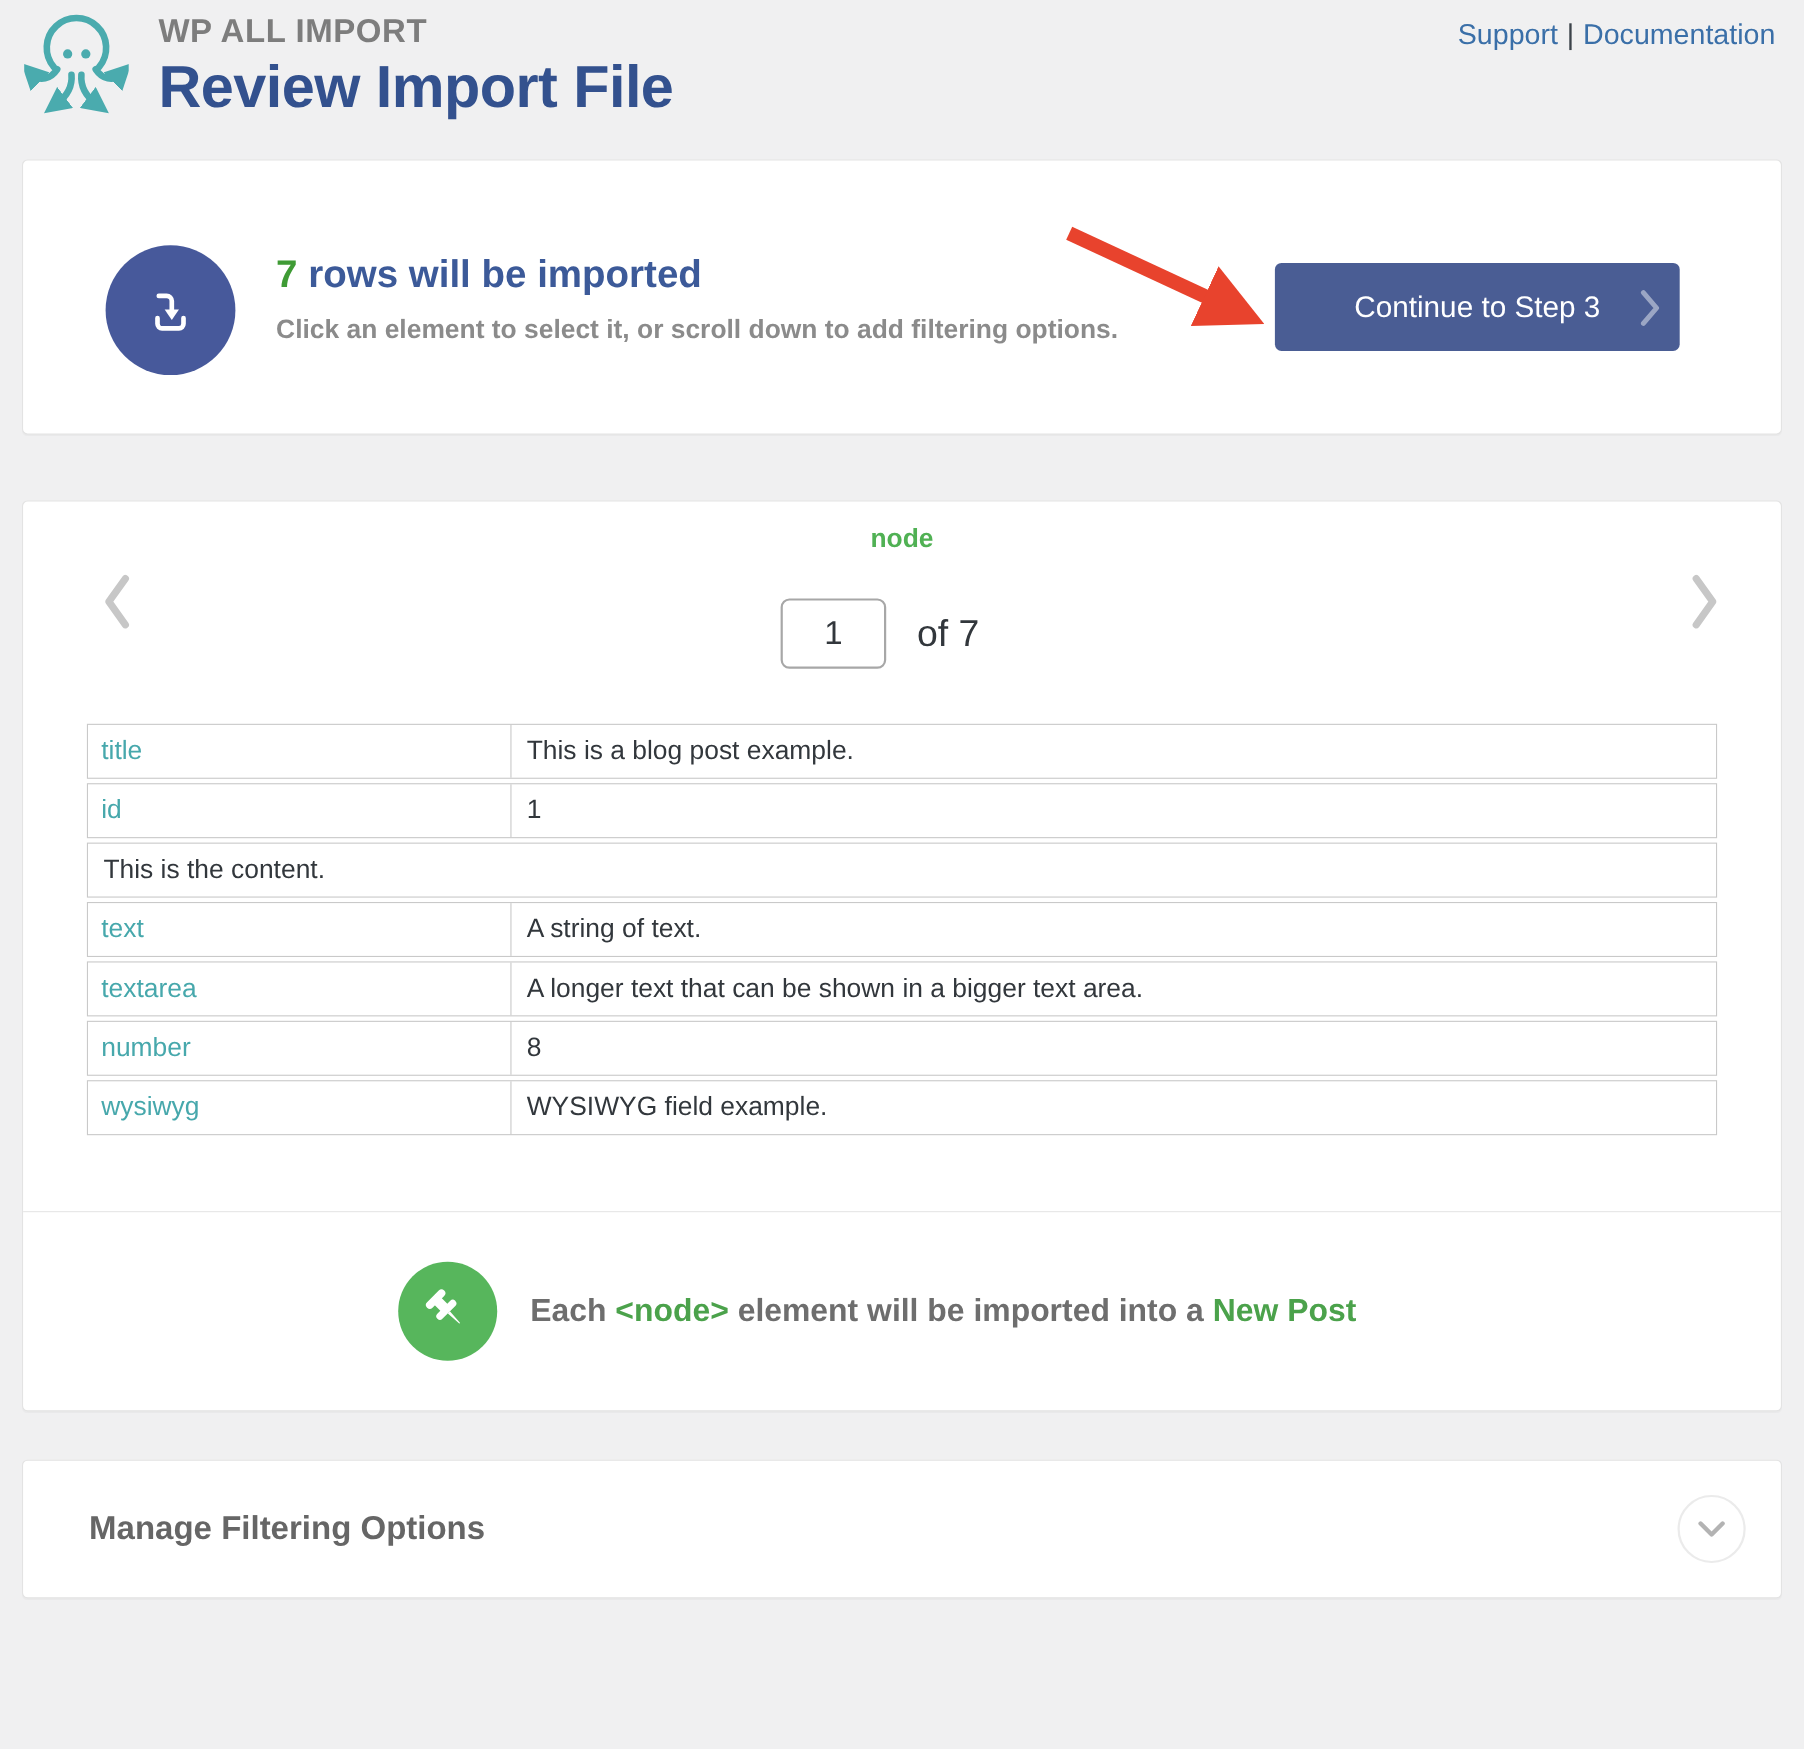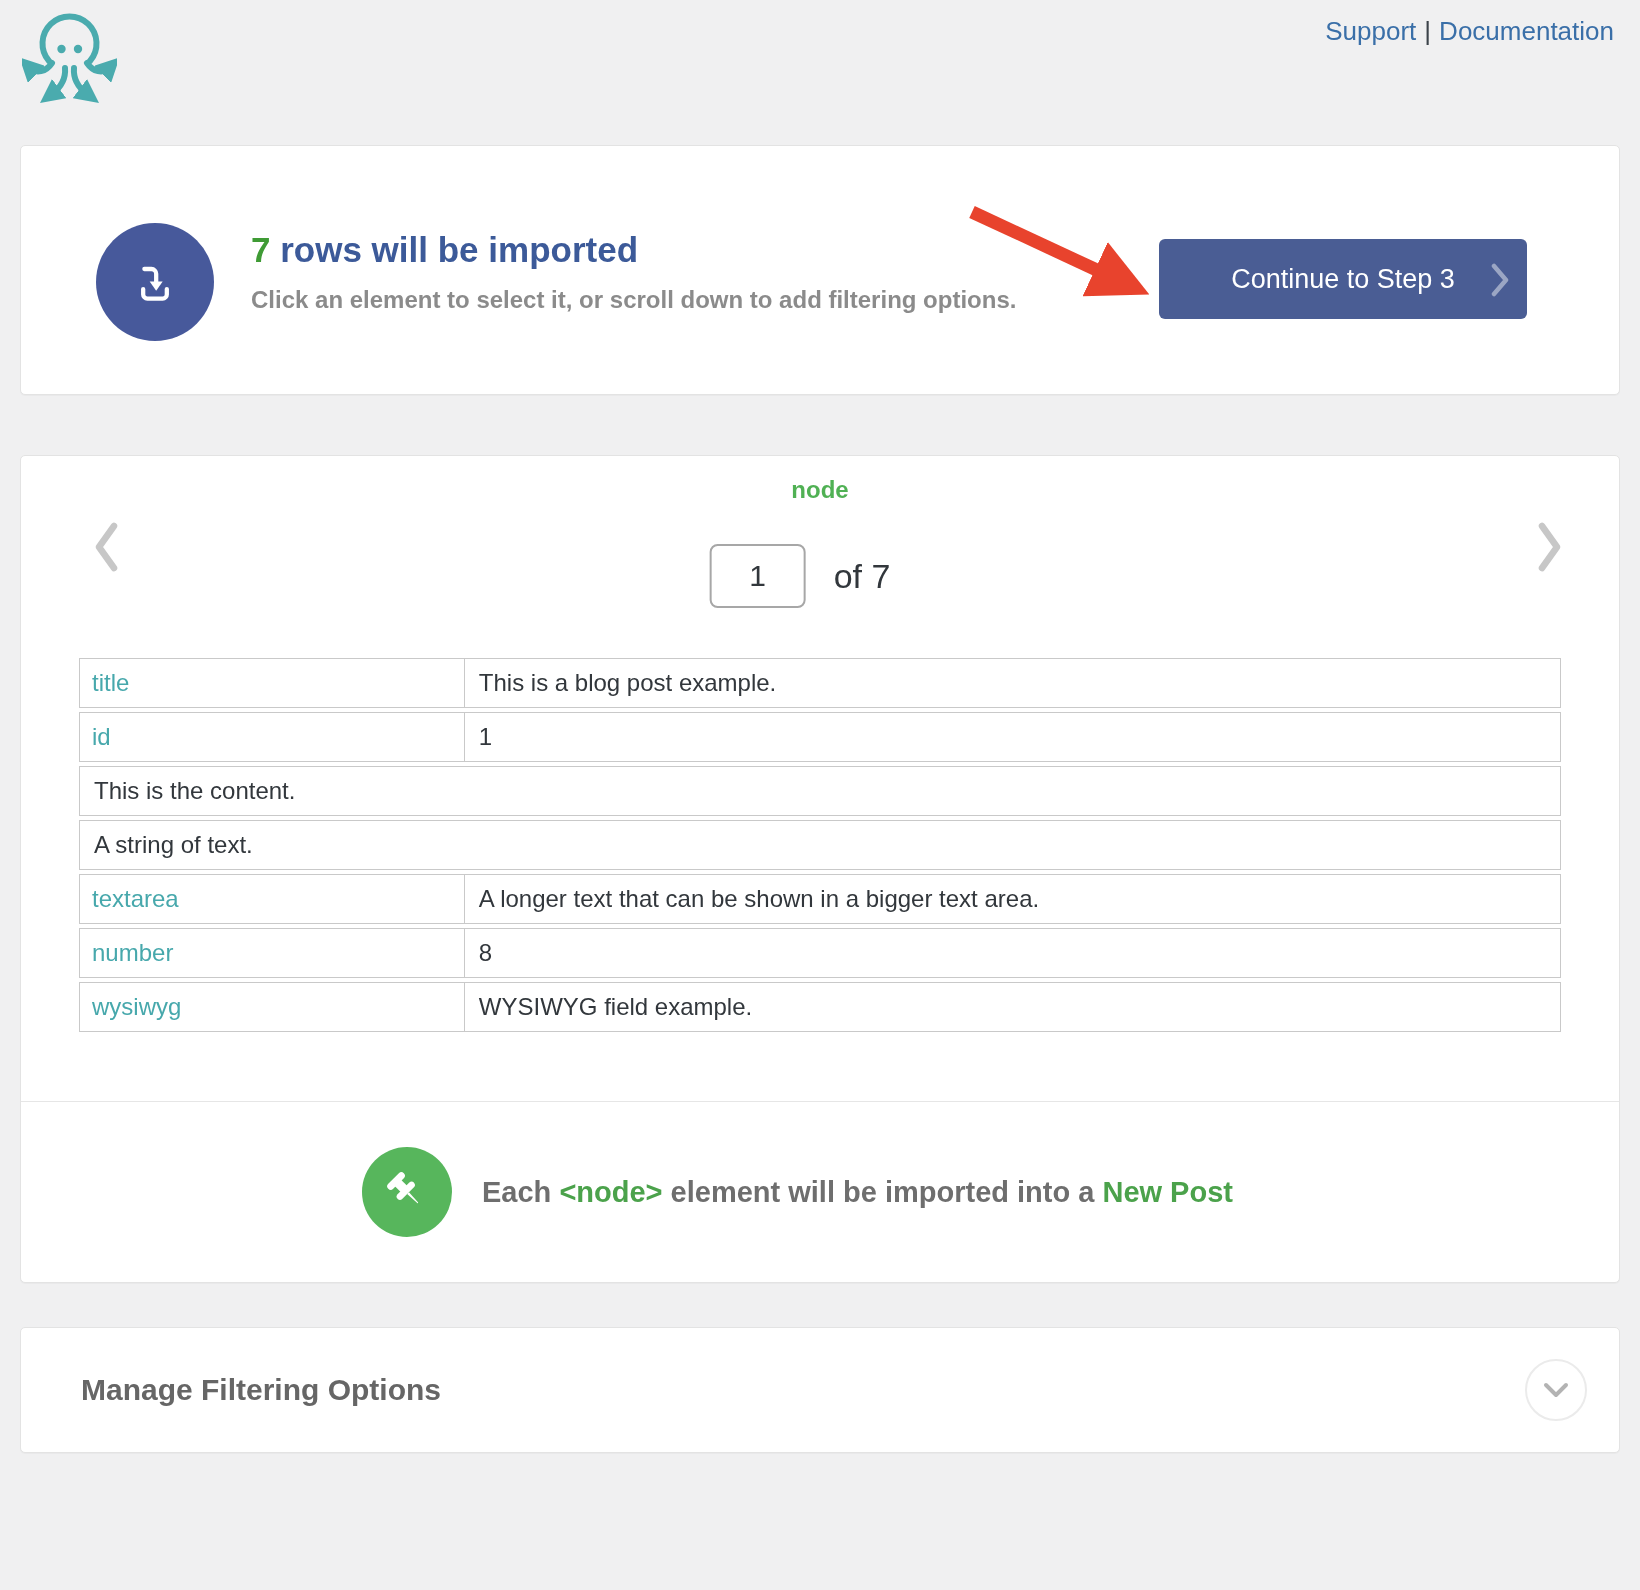--- a/index.html
+++ b/index.html
@@ -121,20 +121,24 @@
       <g fill="none" stroke="#4aabae" stroke-width="6" stroke-linecap="round">
         <path d="M27,55 A27 27 0 1 1 68,55"></path>
         <path d="M30,57 C24,66 14,68 8,62" marker-end="url(#tentacle-arrow)"></path>
         <path d="M65,57 C71,66 81,68 87,62" marker-end="url(#tentacle-arrow)"></path>
         <path d="M43,62 C44,74 38,82 30,88" marker-end="url(#tentacle-arrow)"></path>
         <path d="M52,62 C51,74 57,82 65,88" marker-end="url(#tentacle-arrow)"></path>
       </g>
       <circle cx="39.5" cy="43" r="4.2" fill="#4aabae"></circle>
       <circle cx="56" cy="43" r="4.2" fill="#4aabae"></circle>
     </svg>
+    <div class="brand">
+      <div class="app-name">WP ALL IMPORT</div>
+      <div class="page-title">Review Import File</div>
+    </div>
     <div class="top-links">
       <a>Support</a><span class="sep">|</span><a>Documentation</a>
     </div>
   </div>
 
   <div class="card summary-card">
     <div class="dl-circle">
       <svg width="52" height="52" viewBox="0 0 44 44">
         <g fill="none" stroke="#ffffff" stroke-width="3.6">
           <path d="M13,11 h6 a4 4 0 0 1 4,4 v7" stroke-linecap="round"></path>
@@ -187,20 +191,21 @@
   <div class="t-row">
     <div class="cell-field">id</div>
     <div class="cell-value">1</div>
   </div>
 
   <div class="t-row">
     <div class="cell-value">This is the content.</div>
   </div>
 
   <div class="t-row">
+    <div class="cell-field">text</div>
     <div class="cell-value">A string of text.</div>
   </div>
 
   <div class="t-row">
     <div class="cell-field">textarea</div>
     <div class="cell-value">A longer text that can be shown in a bigger text area.</div>
   </div>
 
   <div class="t-row">
     <div class="cell-field">number</div>

